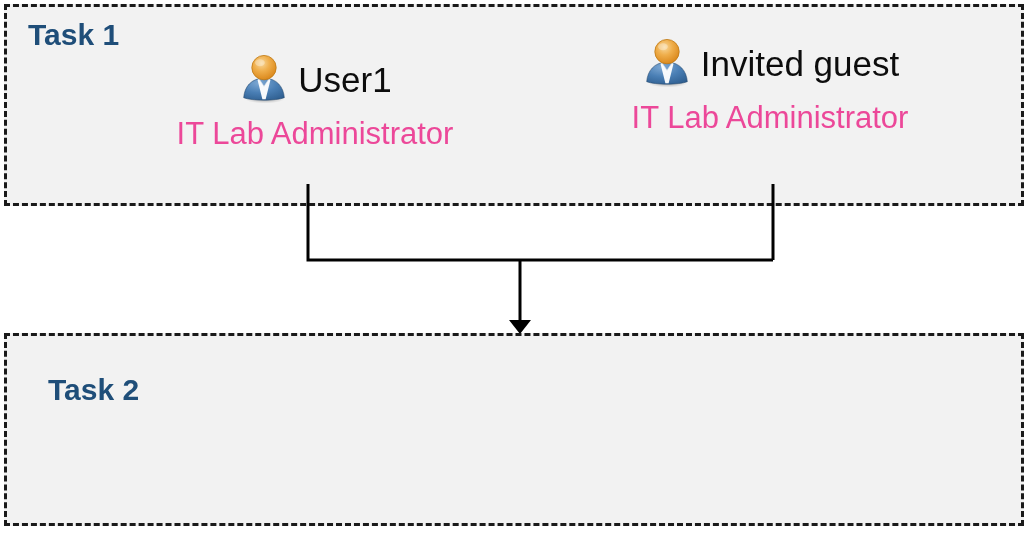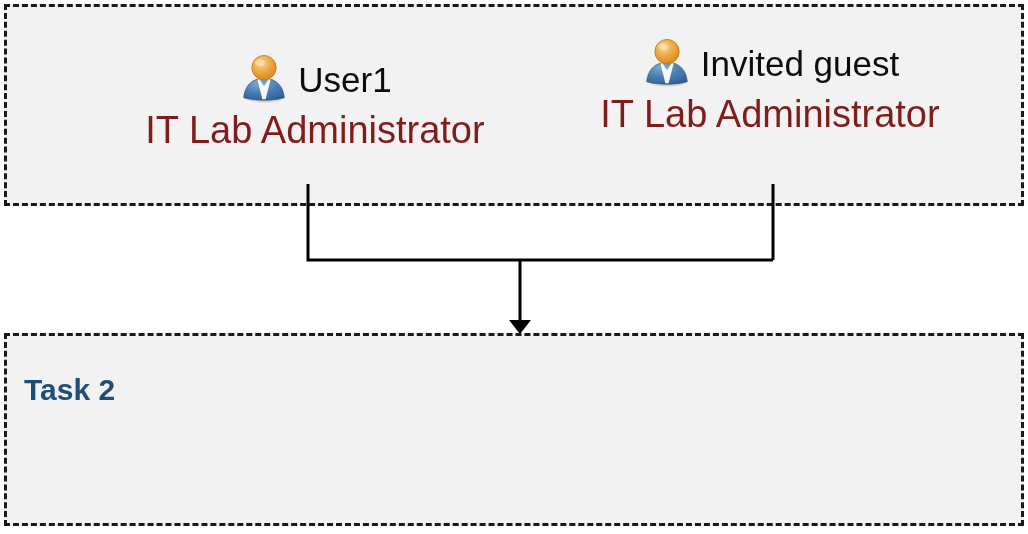--- a/index.html
+++ b/index.html
@@ -45,21 +45,21 @@
   
   .task-label {
     position: absolute;
     font-size: 30px;
     font-weight: bold;
     color: #1F4E79;
     letter-spacing: 0px;
     white-space: nowrap;
   }
   #task1-label { left: 28px; top: 18px; }
-  #task2-label { left: 24px; top: 373px; }
+  #task2-label { left: 48px; top: 373px; }
 
   
   .person-block {
     position: absolute;
     text-align: center;
     white-space: nowrap;
   }
   #person-user1 { left: 120px; top: 52px; width: 390px; }
   #person-guest { left: 570px; top: 36px; width: 400px; }
 
@@ -69,24 +69,24 @@
     justify-content: center;
     gap: 8px;
     height: 54px;
   }
   .person-name {
     font-size: 35px;
     color: #0D0D0D;
     line-height: 1;
   }
   .person-role {
-    font-size: 38px;
-    color: #7f1d1d;
+    font-size: 31px;
+    color: #ec4899;
     line-height: 1.15;
-    margin-top: 3px;
+    margin-top: 10px;
   }
   .person-icon {
     display: block;
     width: 52px;
     height: 52px;
     flex: 0 0 auto;
   }
 
   
   #group-block {
@@ -122,20 +122,21 @@
     pointer-events: none;
   }
 </style>
 </head>
 <body>
 
 <div id="diagram-root">
 
   <div class="task-panel" id="task1-panel"></div>
 
+  <div class="task-label" id="task1-label">Task 1</div>
 
   <div class="person-block" id="person-user1">
     <div class="person-head-row">
       <svg class="person-icon" viewBox="0 0 64 64">
         <defs>
           <radialGradient id="headg1" cx="40%" cy="32%" r="72%">
             <stop offset="0%" stop-color="#F8D79A"></stop>
             <stop offset="45%" stop-color="#EFAE4B"></stop>
             <stop offset="100%" stop-color="#D98518"></stop>
           </radialGradient>

